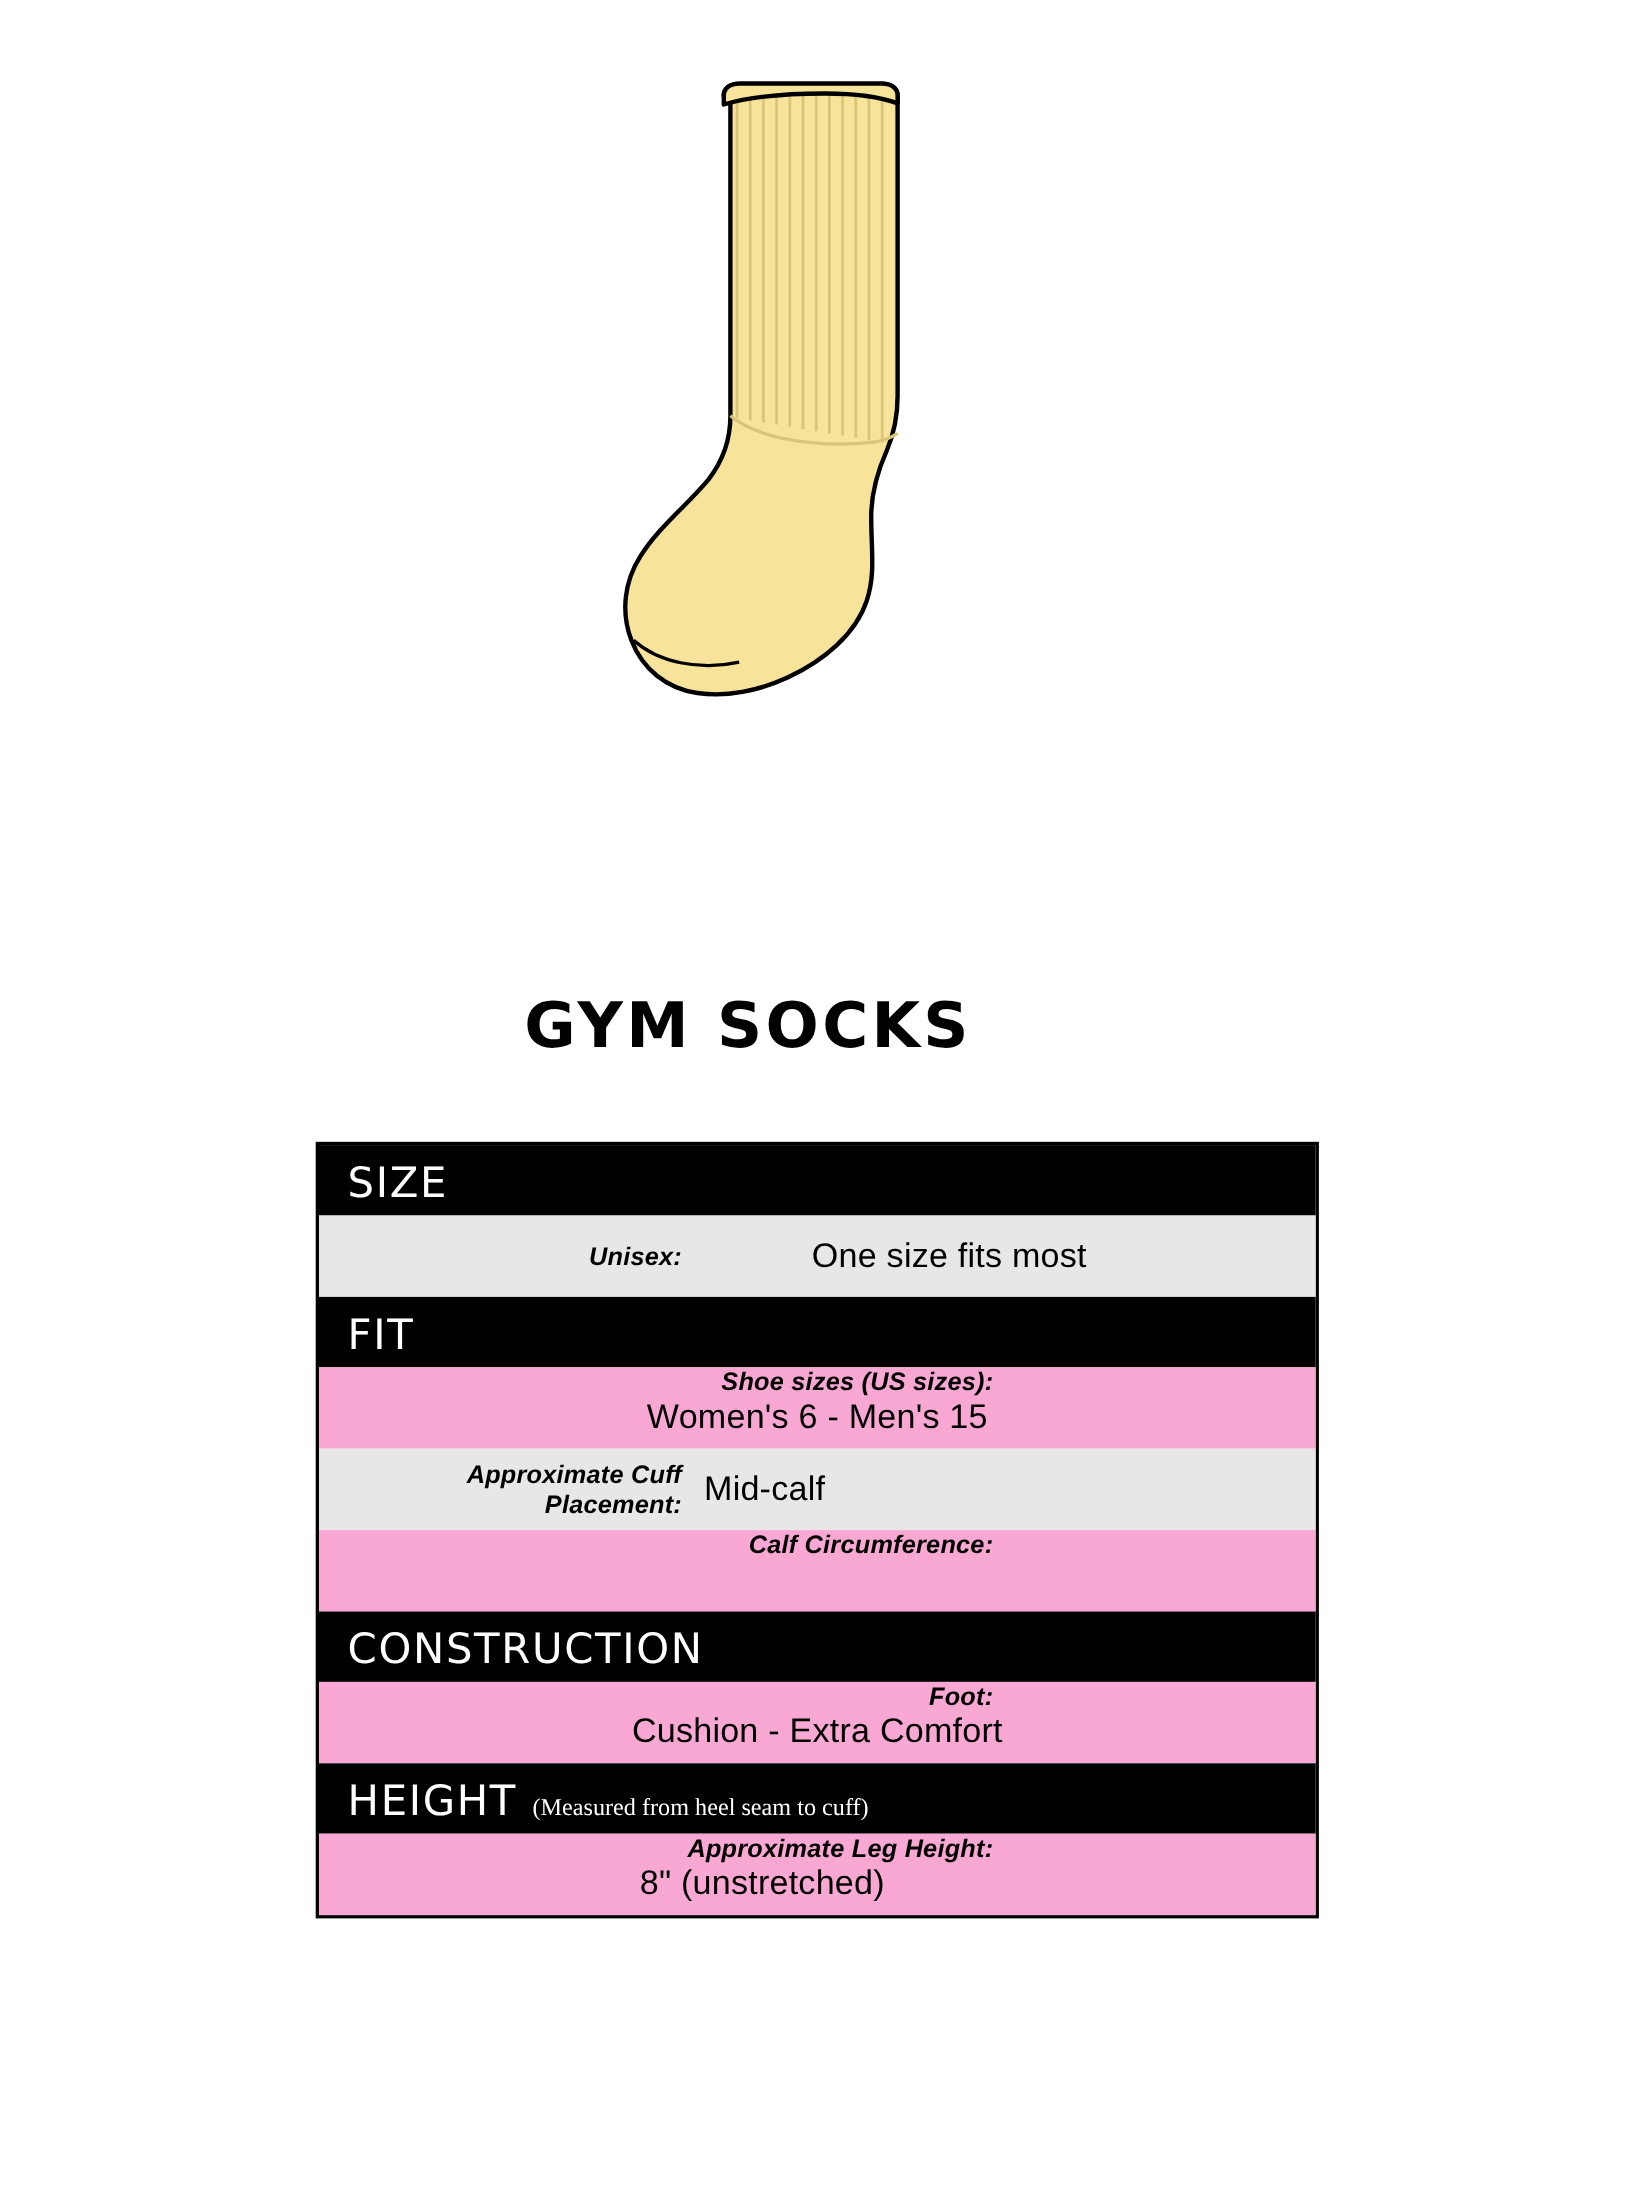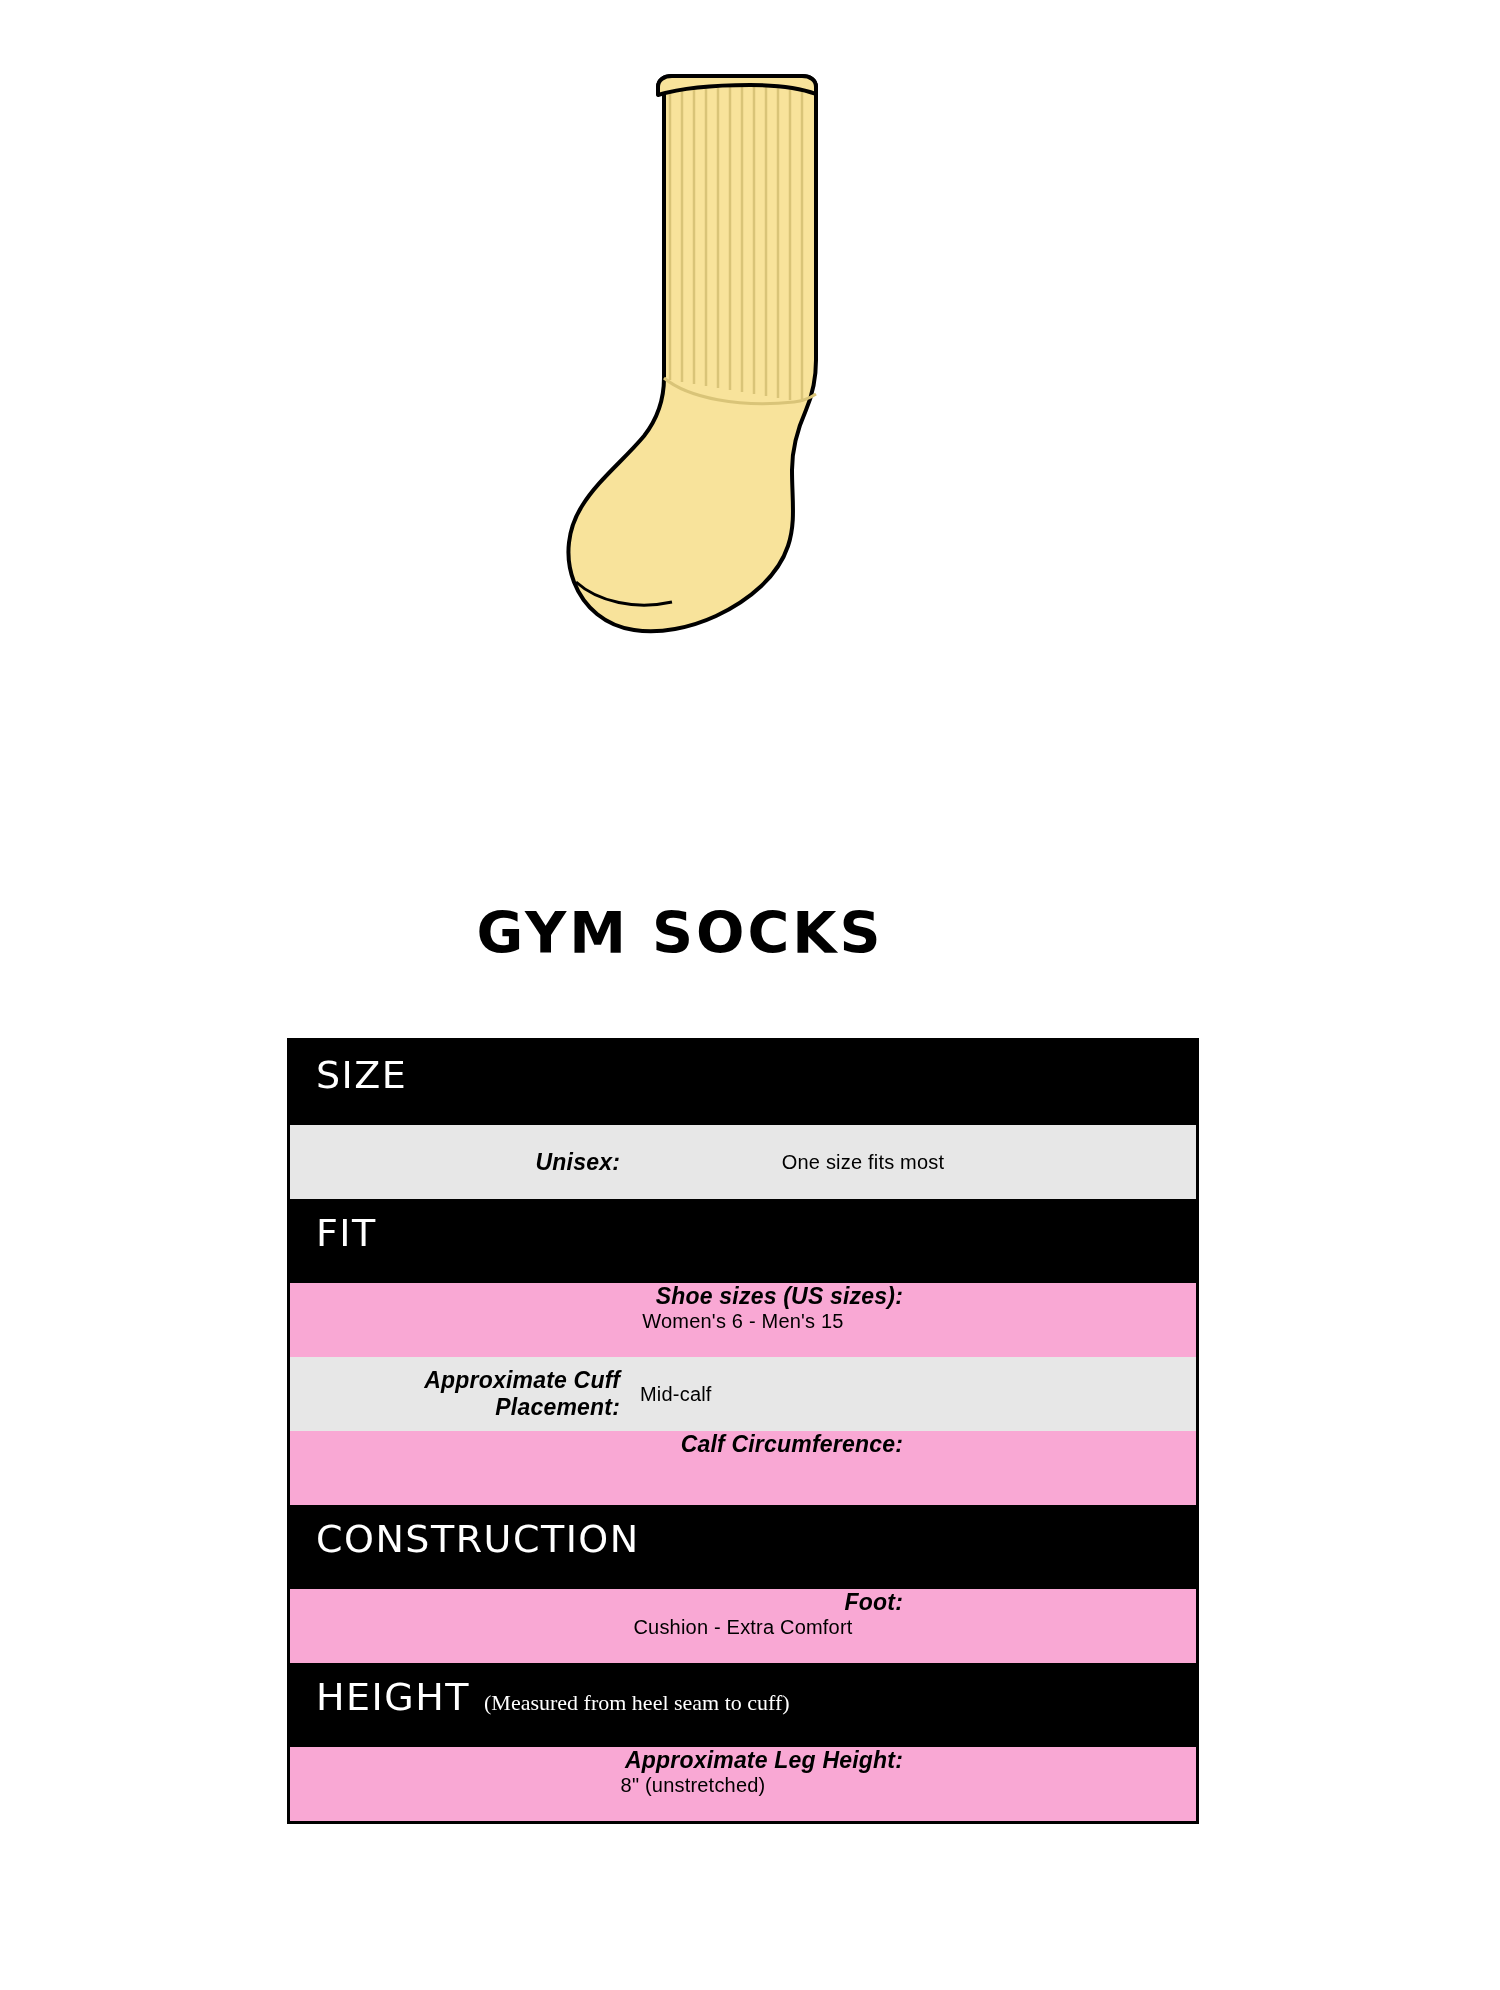--- a/index.html
+++ b/index.html
@@ -51,21 +51,21 @@
     position: absolute;
     left: 287px;
     top: 1038px;
     width: 912px;
     border: 3px solid #000000;
     box-sizing: border-box;
   }
   .section-head {
     background: #000000;
     color: #ffffff;
-    padding: 12px 26px 28px 26px;
+    padding: 12px 26px 8px 26px;
     display: flex;
     align-items: baseline;
     gap: 14px;
   }
   .section-head .sh-title {
     font-size: 38px;
     letter-spacing: 1.5px;
     font-family: "DejaVu Sans", sans-serif;
     font-weight: 400;
   }
@@ -88,21 +88,21 @@
     font-size: 23px;
     font-weight: bold;
     font-style: italic;
     letter-spacing: 0.2px;
     text-align: right;
   }
   .row .value {
     flex: 1;
     box-sizing: border-box;
     padding: 0 10px 0 10px;
-    font-size: 20px;
+    font-size: 31px;
     font-weight: 400;
     letter-spacing: 0.2px;
   }
   .row.valcenter .value { text-align: center; padding-right: 110px; }
 </style>
 </head>
 <body>
 
 <div class="page">
 

